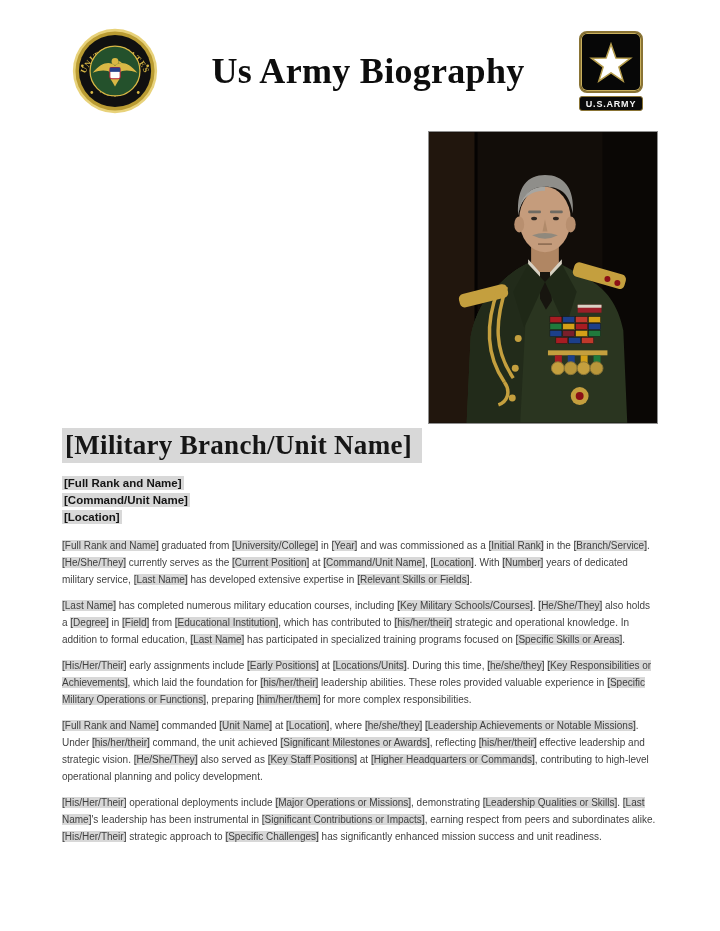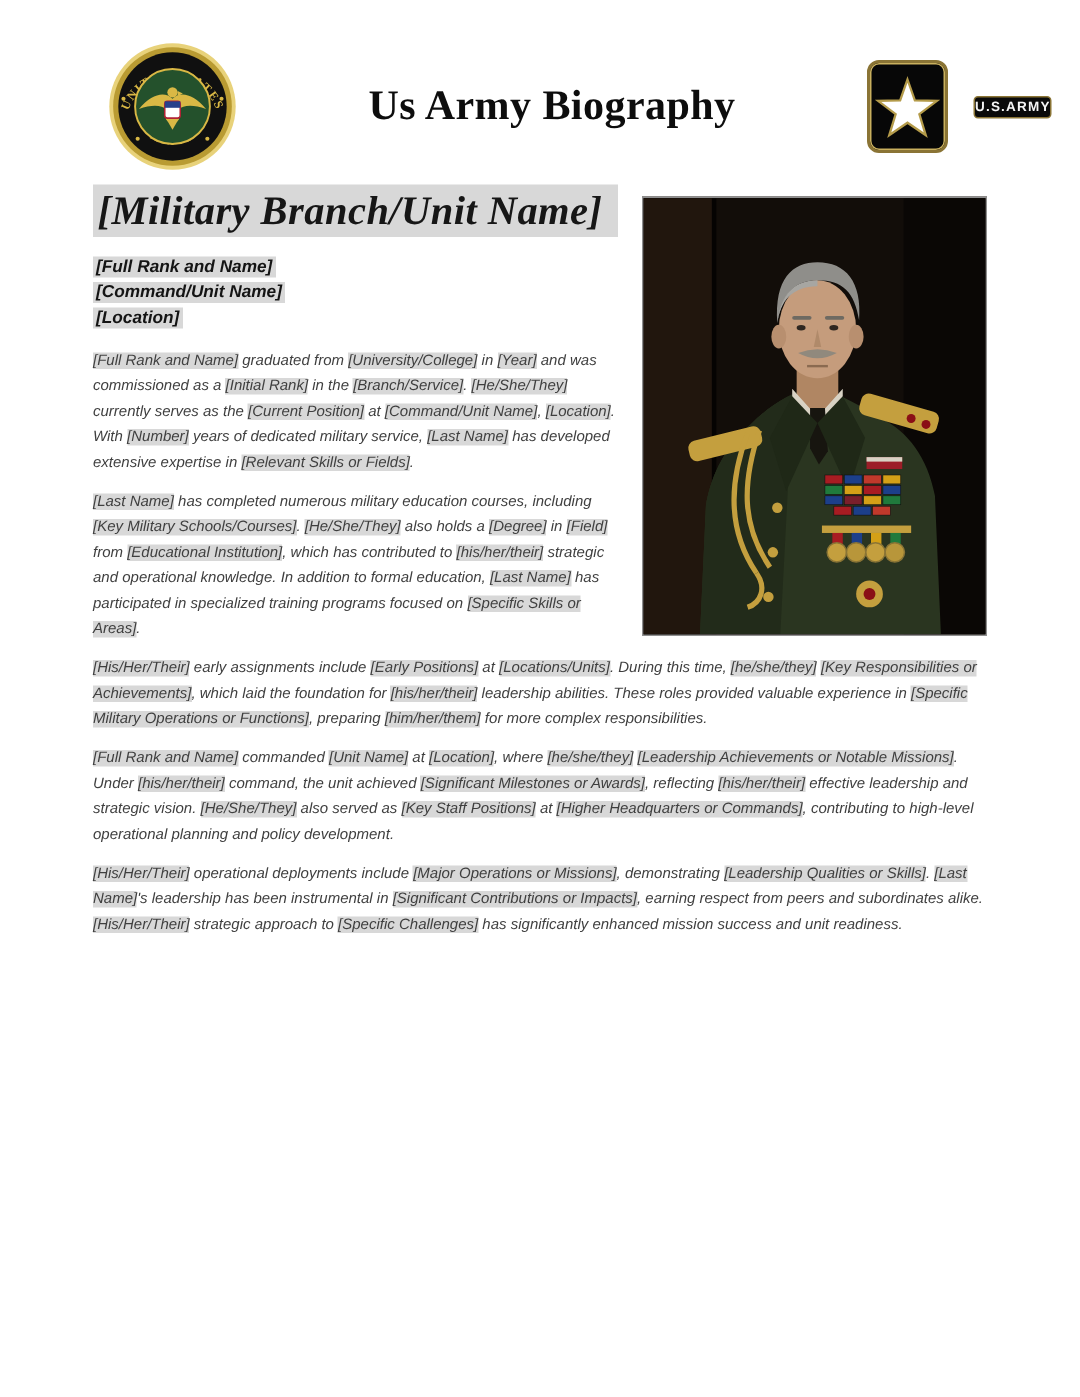--- a/index.html
+++ b/index.html
@@ -6,36 +6,36 @@
   html, body { margin: 0; padding: 0; background: #ffffff; }
   .page {
     width: 720px; height: 931px; position: relative; overflow: hidden;
     background: #ffffff; font-family: "Liberation Sans", sans-serif; color: #3f3f3f;
   }
   
   .header { display: flex; align-items: center; padding: 26px 76px 0 72px; height: 116px; }
   .seal { width: 86px; height: 86px; flex: 0 0 auto; }
   .main-title {
     flex: 1; text-align: center; font-family: "Liberation Serif", serif;
-    font-weight: 700; font-size: 28px; color: #0d0d0d; letter-spacing: 0.3px;
-  }
-  .army-logo { flex: 0 0 auto; width: 66px; display: flex; flex-direction: row; align-items: center; gap: 17px; }
+    font-weight: 700; font-size: 36px; color: #0d0d0d; letter-spacing: 0.3px;
+  }
+  .army-logo { flex: 0 0 auto; width: 66px; display: flex; flex-direction: column; align-items: center; gap: 3px; }
   .star-box {
     width: 64px; height: 62px; background: #070707; border: 2px solid #8a7435;
     border-radius: 8px; box-shadow: inset 0 0 0 1px #c9b05e;
     display: flex; align-items: center; justify-content: center;
   }
   .star-box svg { width: 50px; height: 50px; }
   .army-tab {
     width: 64px; height: 15px; background: #0a0a0a; border: 1px solid #8a7435; border-radius: 3px;
     color: #f5f5f5; font-size: 9px; font-weight: 700; letter-spacing: 0.8px;
     display: flex; align-items: center; justify-content: center;
   }
   
-  .content { padding: 0 62px; margin-top: 7px; font-style: italic; }
+  .content { padding: 0 62px; margin-top: 7px; }
   .portrait-wrap {
     float: right; width: 230px; height: 293px; margin: 8px 0 4px 14px;
     border: 1px solid #8f8f8f; background: #120d09;
   }
   .portrait-wrap svg { display: block; width: 228px; height: 291px; }
   .doc-heading {
     display: inline-block; background: #d8d8d8; font-family: "Liberation Serif", serif;
     font-weight: 700; font-size: 27px; color: #161616; line-height: 1.12;
     padding: 2px 10px 3px 3px; letter-spacing: 0.3px;
   }

